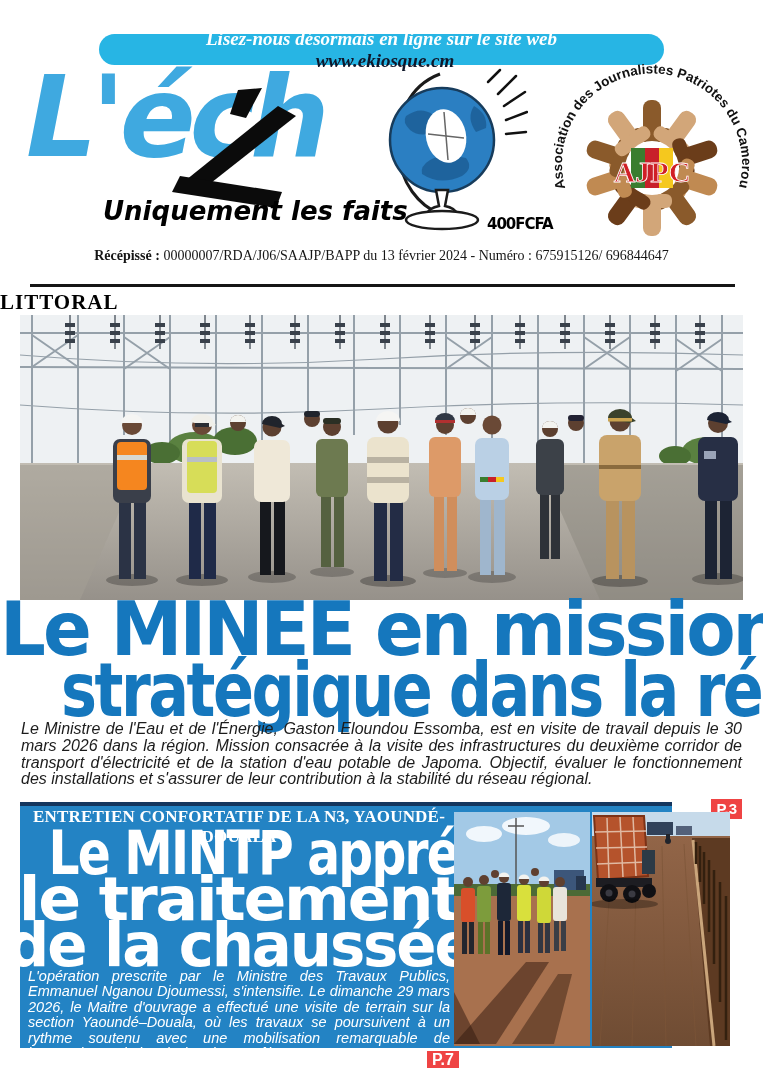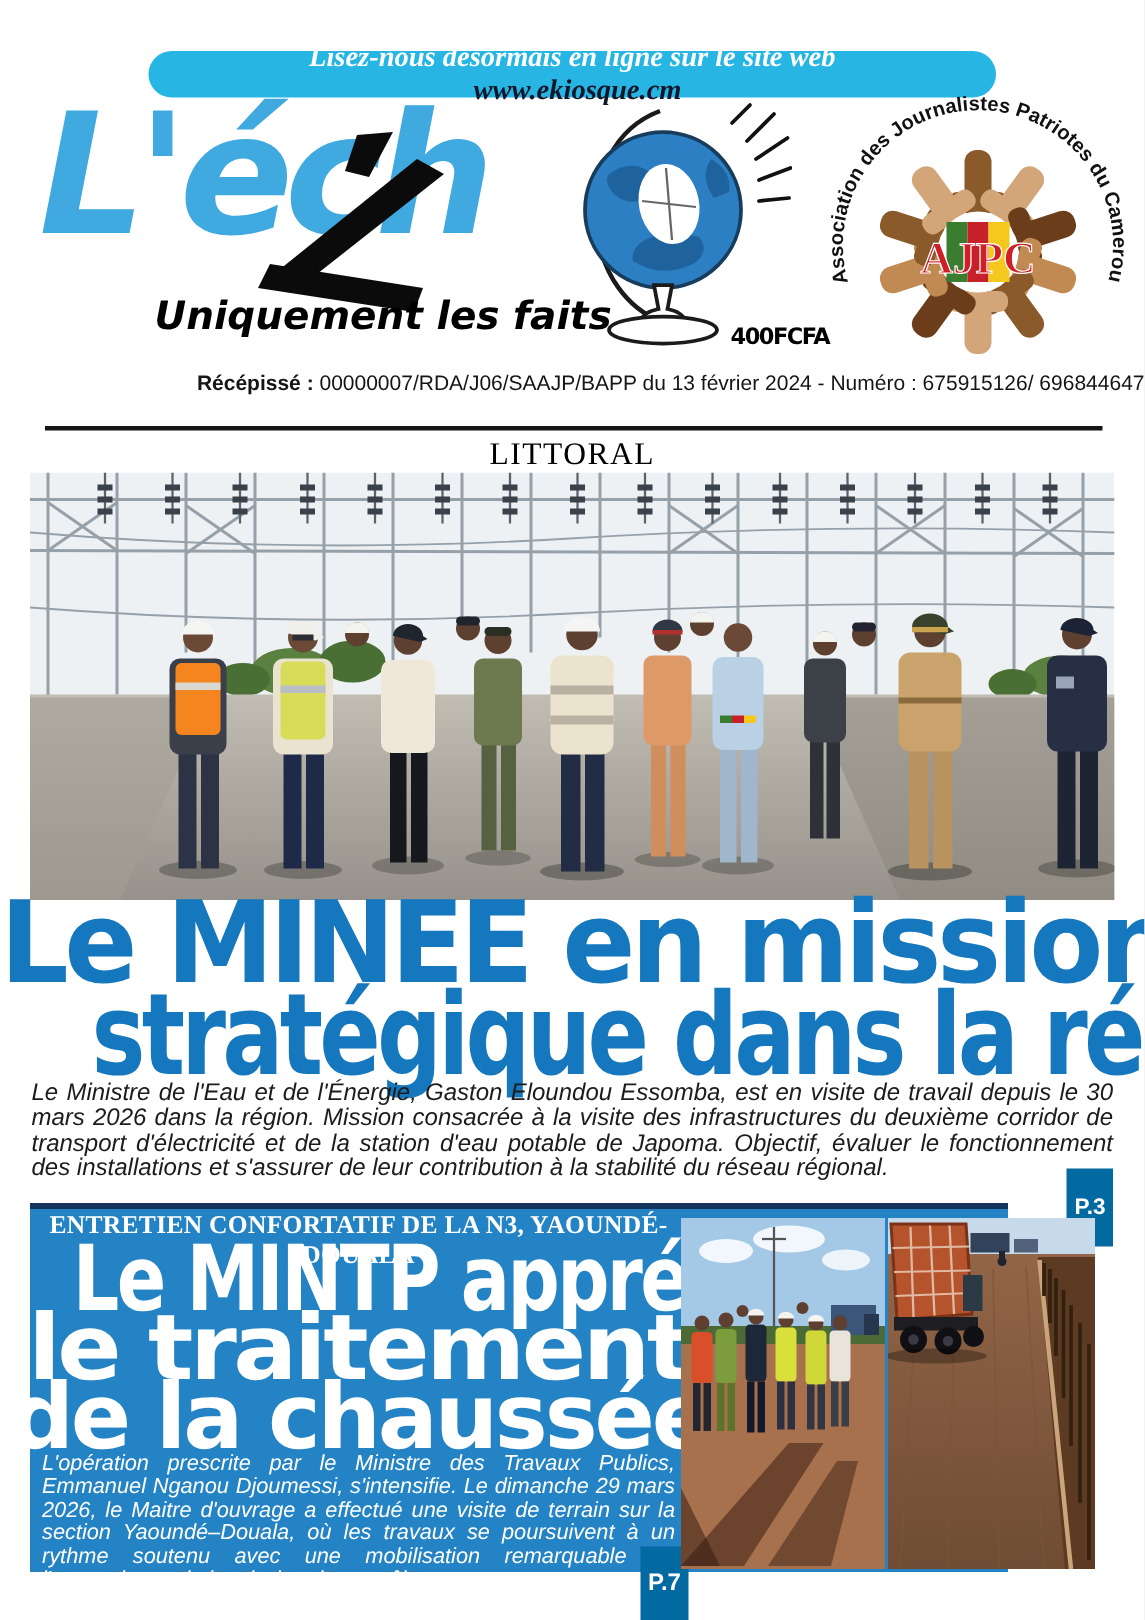--- a/index.html
+++ b/index.html
@@ -17,38 +17,38 @@
              font-size:112px;font-weight:bold;font-style:italic;letter-spacing:-6px;color:#3fa9e0;}
   .logo-slash{position:absolute;left:150px;top:88px;}
   .globe{position:absolute;left:378px;top:68px;}
   .tagline{position:absolute;left:103px;top:196px;font-family:"DejaVu Sans",sans-serif;
            font-size:26px;font-weight:bold;font-style:italic;color:#000;}
   .price{position:absolute;left:487px;top:215px;font-family:"DejaVu Sans",sans-serif;
          font-size:15px;font-weight:bold;letter-spacing:-1px;color:#000;}
   .emblem{position:absolute;left:546px;top:50px;}
 
   
-  .info{position:absolute;left:0;top:247px;width:763px;text-align:right;font-size:14px;line-height:17px;color:#151515;}
+  .info{position:absolute;left:0;top:247px;width:763px;text-align:center;font-size:14px;line-height:17px;color:#151515;font-family:Liberation Serif, serif;}
   .info b{font-weight:bold;}
   .info .blue{color:#2596d2;font-weight:bold;}
   .rule{position:absolute;left:30px;top:284px;width:705px;height:3px;background:#161616;}
 
   
-  .kicker1{position:absolute;left:0;top:290px;width:763px;text-align:center;
-           font-family:"Liberation Serif",serif;font-weight:normal;font-size:21px;letter-spacing:1px;color:#000;}
+  .kicker1{position:absolute;left:0;top:290px;width:763px;text-align:left;
+           font-family:"Liberation Serif",serif;font-weight:bold;font-size:21px;letter-spacing:1px;color:#000;}
   .main-photo{position:absolute;left:20px;top:315px;width:723px;height:285px;}
   .hl{position:absolute;left:0;width:763px;text-align:center;color:#1577bd;
       font-family:"DejaVu Sans",sans-serif;font-weight:bold;font-size:72px;line-height:60px;
       letter-spacing:-3px;white-space:nowrap;}
   .hl1{top:597px;transform:scale(1,1.05);transform-origin:50% 0;}
   .hl2{top:658px;transform:scale(0.84,1.05);transform-origin:50% 0;}
   .lead{position:absolute;left:21px;top:721px;width:721px;font-size:16px;line-height:16.8px;
         font-style:italic;color:#1c1c1c;text-align:justify;}
-  .badge{position:absolute;background:#0369a1;color:#fff;font-weight:bold;font-size:15px;
-         padding:16px 5px;line-height:20px;font-style:normal;}
+  .badge{position:absolute;background:#ef4444;color:#fff;font-weight:bold;font-size:15px;
+         padding:0 5px;line-height:20px;font-style:normal;margin-top:20px;}
   .badge-p3{right:21px;top:779px;}
 
   
   .panel{position:absolute;left:20px;top:802px;width:652px;height:246px;background:#2383c4;
          border-top:4px solid #14365e;box-sizing:border-box;}
   .kicker2{position:absolute;left:0;top:1px;width:438px;text-align:center;color:#fff;
            font-family:"Liberation Serif",serif;font-weight:bold;font-size:17px;letter-spacing:.2px;}
   .ph{position:absolute;left:0;width:438px;text-align:center;color:#fff;white-space:nowrap;
       font-family:"DejaVu Sans",sans-serif;font-weight:bold;font-size:56px;line-height:45px;letter-spacing:-2px;}
   .ph1{top:23px;transform:scale(.87,1.08);transform-origin:50% 0;}

